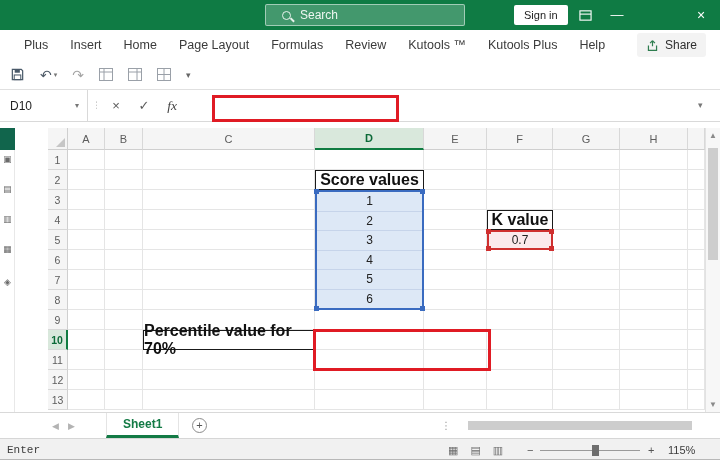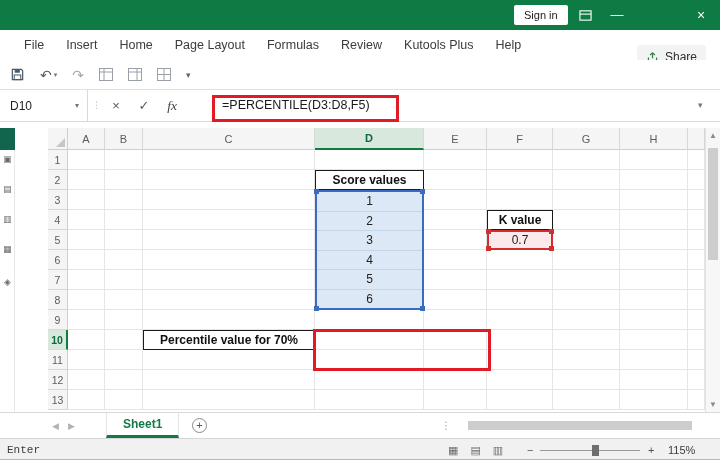--- a/index.html
+++ b/index.html
@@ -19,21 +19,21 @@
     color:#1c1c1c;font-size:11px;border-radius:2px;}
   .tb-btn{position:absolute;top:0;width:30px;height:30px;color:#fff;text-align:center;line-height:30px;font-size:12px;}
   .tb-appicon{left:570px;display:flex;align-items:center;justify-content:center;}
   .tb-min{left:602px;font-size:13px;}
   .tb-close{left:686px;font-size:14px;}
 
   
   .menubar{position:absolute;left:0;top:30px;width:720px;height:30px;background:#fff;display:flex;align-items:center;padding-left:13px;}
   .mtab{padding:0 11px;height:30px;line-height:30px;font-size:12.5px;color:#3b3b3b;white-space:nowrap;}
   .share{position:absolute;right:14px;top:3px;height:24px;display:flex;align-items:center;gap:6px;
-    padding:0 9px;background:#f3f3f3;border-radius:3px;color:#2f2f2f;font-size:12px;margin-top:12px;}
+    padding:0 9px;background:#f3f3f3;border-radius:3px;color:#2f2f2f;font-size:12px;}
 
   
   .qat{position:absolute;left:0;top:60px;width:720px;height:30px;background:#fff;border-bottom:1px solid #e0e0e0;
     display:flex;align-items:center;gap:15px;padding-left:10px;}
   .qicon{display:flex;align-items:center;color:#4f5b68;font-size:14px;line-height:1;}
   .qicon .mini-caret{font-size:7px;color:#777;margin-left:2px;}
   .qicon.dim{color:#a5a5a5;}
   .q-caret{color:#666;font-size:9px;}
 
   
@@ -68,21 +68,21 @@
     border-right:1px solid #cfcfcf;border-bottom:1px solid #d8d8d8;}
   .rhdr.sel{background:#d9e8dc;color:#0c6a38;font-weight:bold;border-right:2px solid #107c41;}
 
   #cells{position:absolute;left:68px;top:150px;}
   .crow{display:flex;height:20px;}
   .gc{height:20px;background:#fff;border-right:1px solid #e5e5e5;border-bottom:1px solid #e5e5e5;}
 
   
   .ov{position:absolute;z-index:2;}
   .cellbox{display:flex;align-items:center;justify-content:center;background:#fff;border:1.5px solid #1a1a1a;
-    font-weight:bold;font-size:12px;color:#111;}
+    font-weight:bold;font-size:16px;color:#111;}
   .range-blue{background:#dde8f6;border:2px solid #3a6bc0;display:flex;flex-direction:column;}
   .rnum{flex:1;display:flex;align-items:center;justify-content:center;font-size:12px;color:#222;
     border-bottom:1px solid #c6d4ea;}
   .rnum:last-of-type{border-bottom:none;}
   .handle{position:absolute;width:5px;height:5px;background:#3a6bc0;z-index:3;}
   .h-tl{left:-3px;top:-3px;}.h-tr{right:-3px;top:-3px;}.h-bl{left:-3px;bottom:-3px;}.h-br{right:-3px;bottom:-3px;}
   .range-red{background:#fbe9ec;border:2px solid #cf2f2f;display:flex;align-items:center;justify-content:center;
     font-size:12px;color:#222;}
   .range-red .handle{background:#cf2f2f;}
   .formula-cell{display:flex;align-items:center;white-space:nowrap;background:#fff;padding-left:3px;
@@ -120,39 +120,44 @@
   .sb-track{position:absolute;left:540px;top:11px;width:100px;height:1px;background:#9a9a9a;}
   .sb-thumb{position:absolute;left:592px;top:6px;width:7px;height:11px;background:#6e6e6e;}
   .sb-zoom{position:absolute;left:668px;top:0;height:22px;line-height:22px;color:#3c3c3c;}
 </style>
 </head>
 <body>
 
 <div id="app">
 
   <div class="titlebar">
+    <div class="tb-search">
+      <span class="search-glyph"></span>
+      <span>Search</span>
+    </div>
     <div class="tb-signin">Sign in</div>
     <div class="tb-btn tb-appicon">
       <svg width="13" height="13" viewBox="0 0 14 14">
           <rect x="1" y="2" width="12" height="10" fill="none" stroke="#fff" stroke-width="1.2"></rect>
           <line x1="1" y1="5.5" x2="13" y2="5.5" stroke="#fff" stroke-width="1.2"></line>
         </svg>
     </div>
     <div class="tb-btn tb-min">—</div>
     <div class="tb-btn tb-close">×</div>
   </div>
 
   <div class="menubar">
     <div id="menu-tabs" style="display:flex;">
-        <div class="mtab">File</div>
+        <div class="mtab">Plus</div>
         <div class="mtab">Insert</div>
         <div class="mtab">Home</div>
         <div class="mtab">Page Layout</div>
         <div class="mtab">Formulas</div>
         <div class="mtab">Review</div>
+        <div class="mtab">Kutools ™</div>
         <div class="mtab">Kutools Plus</div>
         <div class="mtab">Help</div>
       </div>
     <div class="share">
       <svg width="13" height="13" viewBox="0 0 16 16">
           <path d="M3 8v6h10V8" fill="none" stroke="#2e7d4f" stroke-width="1.5"></path>
           <path d="M8 2v7M8 2L5 5M8 2l3 3" fill="none" stroke="#2e7d4f" stroke-width="1.5"></path>
         </svg>
       <span>Share</span>
     </div>
@@ -199,21 +204,20 @@
     <div class="namebox">
       <span class="nb-text">D10</span>
       <span class="nb-caret">▾</span>
     </div>
     <span class="f-dots">⋮</span>
     <div class="fbtns">
       <span class="fbtn">×</span>
       <span class="fbtn">✓</span>
       <span class="fbtn fx">fx</span>
     </div>
-    <div class="ftext">=PERCENTILE(D3:D8,F5)</div>
     <span class="fexpand">▾</span>
   </div>
 
   <div class="lstrip">
     <div class="lstrip-head"></div>
     <div id="strip-icons">
         <span class="strip-ic" style="top: 27px;">▣</span>
         <span class="strip-ic" style="top: 57px;">▤</span>
         <span class="strip-ic" style="top: 87px;">▥</span>
         <span class="strip-ic" style="top: 117px;">▦</span>

